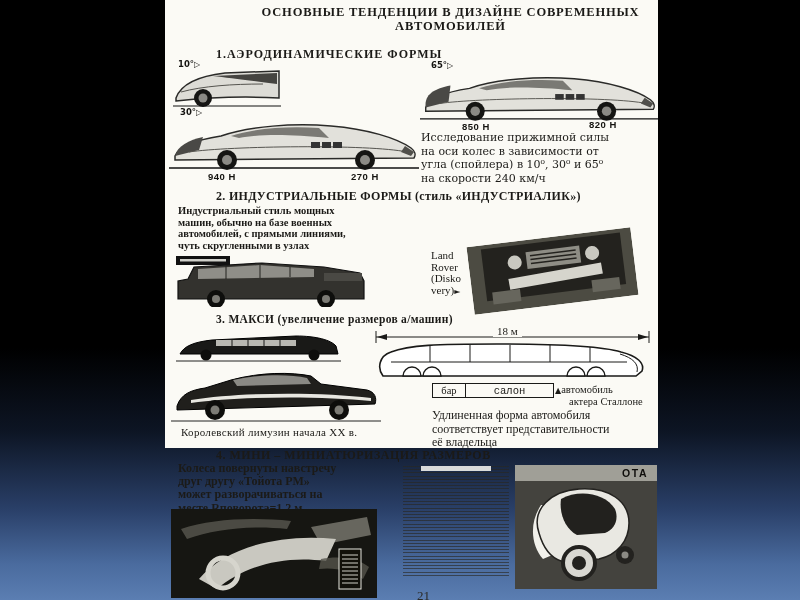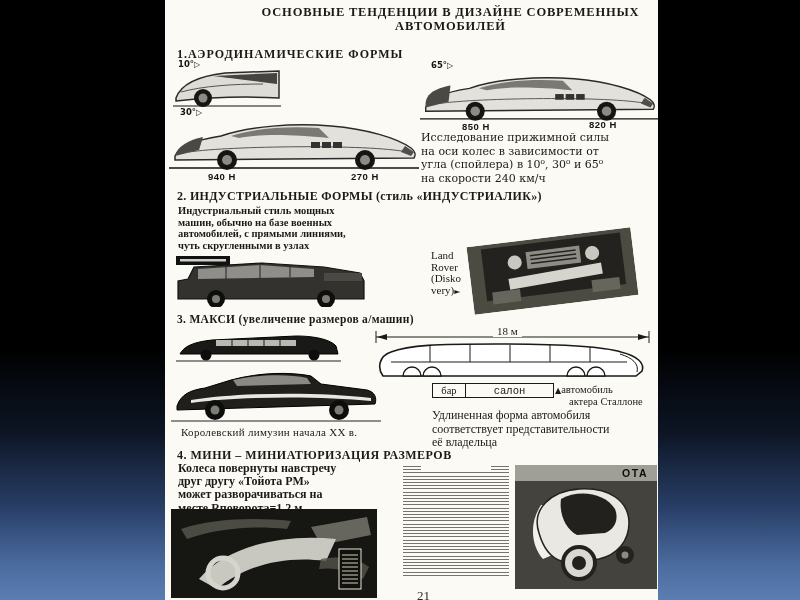--- a/index.html
+++ b/index.html
@@ -2,29 +2,29 @@
 <html style="--bg_bottom: #5b7eb2; --page: #fbfaf5;"><head>
 <meta charset="utf-8">
 <style>
   html,body{margin:0;padding:0;}
   .stage{
     position:relative; width:800px; height:600px; overflow:hidden;
     background:linear-gradient(180deg,#000 0%,#000 58%,#0d1524 72%,#2a4069 85%,#4a6b9e 94%,var(--bg_bottom,#5b7eb2) 100%);
     font-family:"Liberation Serif", serif; color:#1b1a17;
   }
   .page{
-    position:absolute; left:165px; top:0; width:493px; height:600px;
+    position:absolute; left:165px; top:0; width:493px; height:448px;
     background:var(--page,#fbfaf5);
   }
   .abs{position:absolute;}
   .title{
     left:78px; top:5px; width:415px; text-align:center;
     font-weight:bold; font-size:12.5px; letter-spacing:.8px; line-height:14px;
   }
-  .sec-h{font-weight:bold; white-space:nowrap;}
+  .sec-h{font-weight:bold; white-space:nowrap;margin-left:39px;}
   .h1{left:12px; top:47px; font-size:12px; letter-spacing:1px;}
   .h2{left:12px; top:189px; font-size:12px; letter-spacing:.3px;}
   .h3{left:12px; top:313px; font-size:11.5px; letter-spacing:.3px;}
   .h4{left:12px; top:448px; font-size:12px; letter-spacing:.5px;text-align:right;}
   .angle{font-family:"DejaVu Sans",sans-serif; font-weight:bold; font-size:8.5px; color:#161512;}
   .force{font-family:"Liberation Sans",sans-serif; font-weight:bold; font-size:9.5px; letter-spacing:.5px; color:#14130f;}
   .cap1{left:256px; top:131px; width:240px; font-family:"DejaVu Serif",serif; font-size:11px; line-height:13.5px;}
   .body2{left:13px; top:205px; font-weight:bold; font-size:10.5px; line-height:11.6px;}
   .lr-label{left:266px; top:250px; font-size:11px; line-height:11.5px;}
   .tri{font-family:"DejaVu Sans",sans-serif; font-size:8px;}

